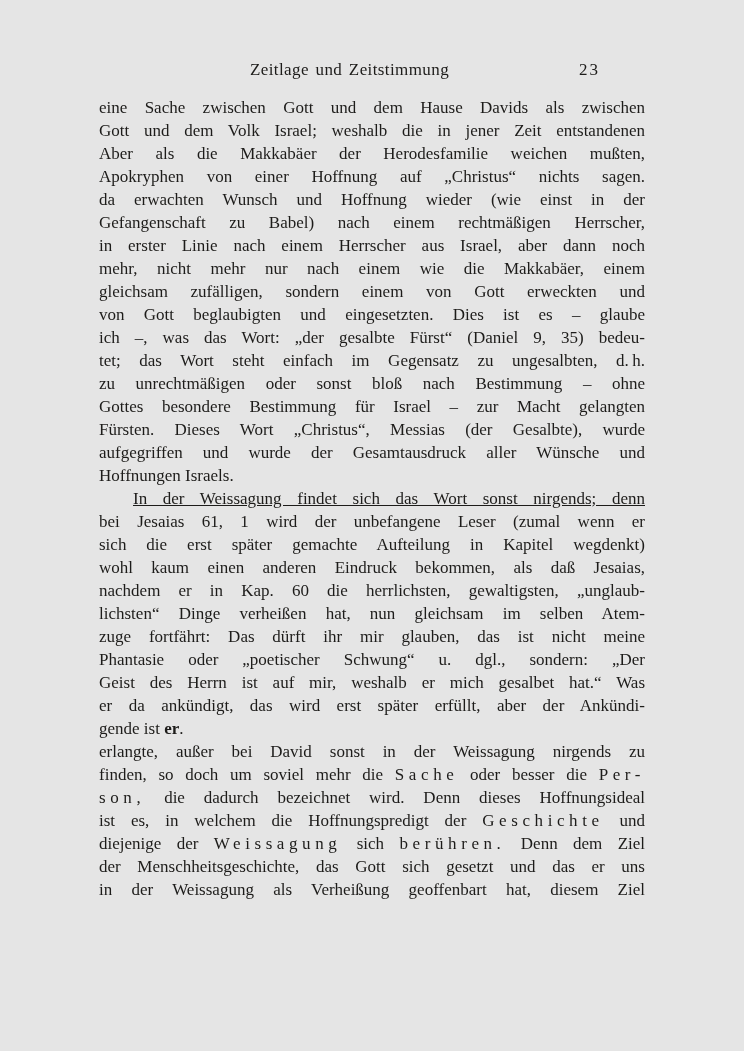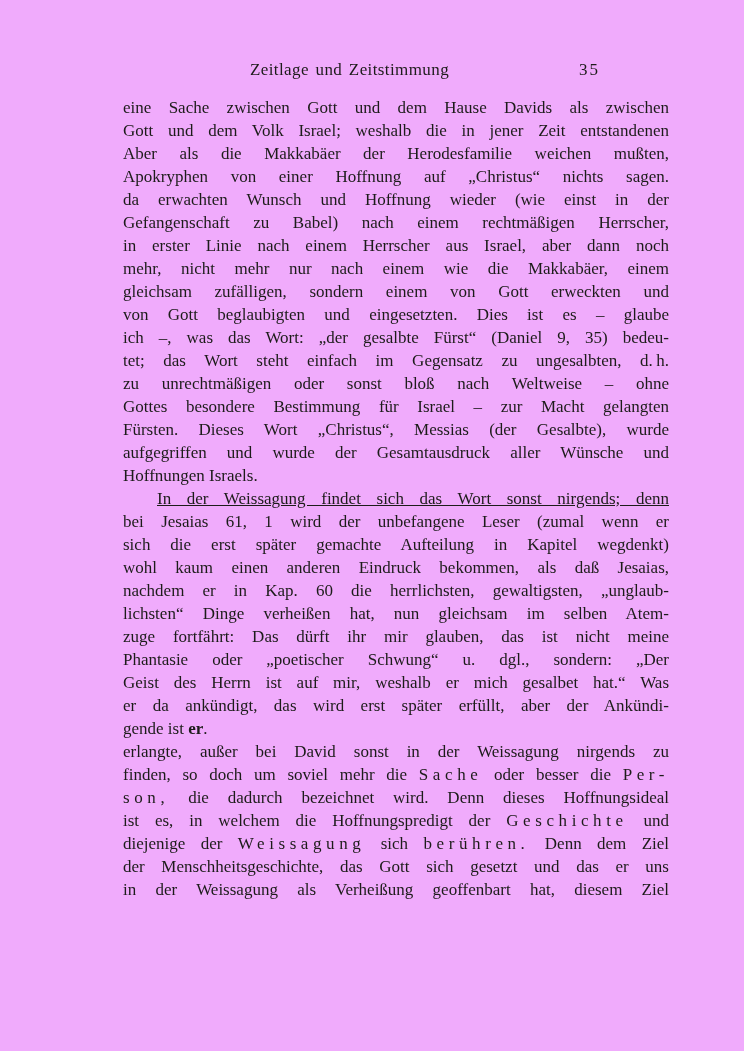--- a/index.html
+++ b/index.html
@@ -4,21 +4,21 @@
 <style>
   html, body {
     margin: 0;
     padding: 0;
     background: #ffffff;
   }
   .book-page {
     position: relative;
     width: 744px;
     height: 1051px;
-    background: #f0abfc;
+    background: #e5e5e5;
     color: #1d1c1a;
     font-family: "Liberation Serif", "DejaVu Serif", serif;
     font-size: 17px;
     overflow: hidden;
   }
   .running-header {
     position: absolute;
     top: 60px;
     left: 99px;
     width: 546px;
@@ -35,21 +35,20 @@
     position: absolute;
     top: 0;
     right: 45px;
     letter-spacing: 2px;
   }
   .text-block {
     position: absolute;
     top: 96px;
     left: 99px;
     width: 546px;
-    margin-left: 24px;
   }
   .paragraph { margin: 0; }
   .line {
     line-height: 23px;
     height: 23px;
     text-align: justify;
     text-align-last: justify;
     -moz-text-align-last: justify;
     white-space: nowrap;
   }
@@ -60,37 +59,37 @@
   .line.indent { text-indent: 34px; text-decoration: underline; }
   .spaced { letter-spacing: 0.27em; }
   .bold { font-weight: bold; font-family: Liberation Serif, serif; }
 </style>
 </head>
 <body>
 
 <div class="book-page">
   <div class="running-header">
     <span class="running-title">Zeitlage und Zeitstimmung</span>
-    <span class="page-number">35</span>
+    <span class="page-number">23</span>
   </div>
   <div class="text-block">
       <div class="paragraph">
         <div class="line"><span>eine Sache zwischen Gott und dem Hause Davids als zwischen</span></div>
         <div class="line"><span>Gott und dem Volk Israel; weshalb die in jener Zeit entstandenen</span></div>
         <div class="line"><span>Aber als die Makkabäer der Herodesfamilie weichen mußten,</span></div>
         <div class="line"><span>Apokryphen von einer Hoffnung auf „Christus“ nichts sagen.</span></div>
         <div class="line"><span>da erwachten Wunsch und Hoffnung wieder (wie einst in der</span></div>
         <div class="line"><span>Gefangenschaft zu Babel) nach einem rechtmäßigen Herrscher,</span></div>
         <div class="line"><span>in erster Linie nach einem Herrscher aus Israel, aber dann noch</span></div>
         <div class="line"><span>mehr, nicht mehr nur nach einem wie die Makkabäer, einem</span></div>
         <div class="line"><span>gleichsam zufälligen, sondern einem von Gott erweckten und</span></div>
         <div class="line"><span>von Gott beglaubigten und eingesetzten. Dies ist es – glaube</span></div>
         <div class="line"><span>ich –, was das Wort: „der gesalbte Fürst“ (Daniel 9, 35) bedeu-</span></div>
         <div class="line"><span>tet; das Wort steht einfach im Gegensatz zu ungesalbten, d. h.</span></div>
-        <div class="line"><span>zu unrechtmäßigen oder sonst bloß nach Weltweise – ohne</span></div>
+        <div class="line"><span>zu unrechtmäßigen oder sonst bloß nach Bestimmung – ohne</span></div>
         <div class="line"><span>Gottes besondere Bestimmung für Israel – zur Macht gelangten</span></div>
         <div class="line"><span>Fürsten. Dieses Wort „Christus“, Messias (der Gesalbte), wurde</span></div>
         <div class="line"><span>aufgegriffen und wurde der Gesamtausdruck aller Wünsche und</span></div>
         <div class="line last"><span>Hoffnungen Israels.</span></div>
       </div>
       <div class="paragraph">
         <div class="line indent"><span>In der Weissagung findet sich das Wort sonst nirgends; denn</span></div>
         <div class="line"><span>bei Jesaias 61, 1 wird der unbefangene Leser (zumal wenn er</span></div>
         <div class="line"><span>sich die erst später gemachte Aufteilung in Kapitel wegdenkt)</span></div>
         <div class="line"><span>wohl kaum einen anderen Eindruck bekommen, als daß Jesaias,</span></div>

